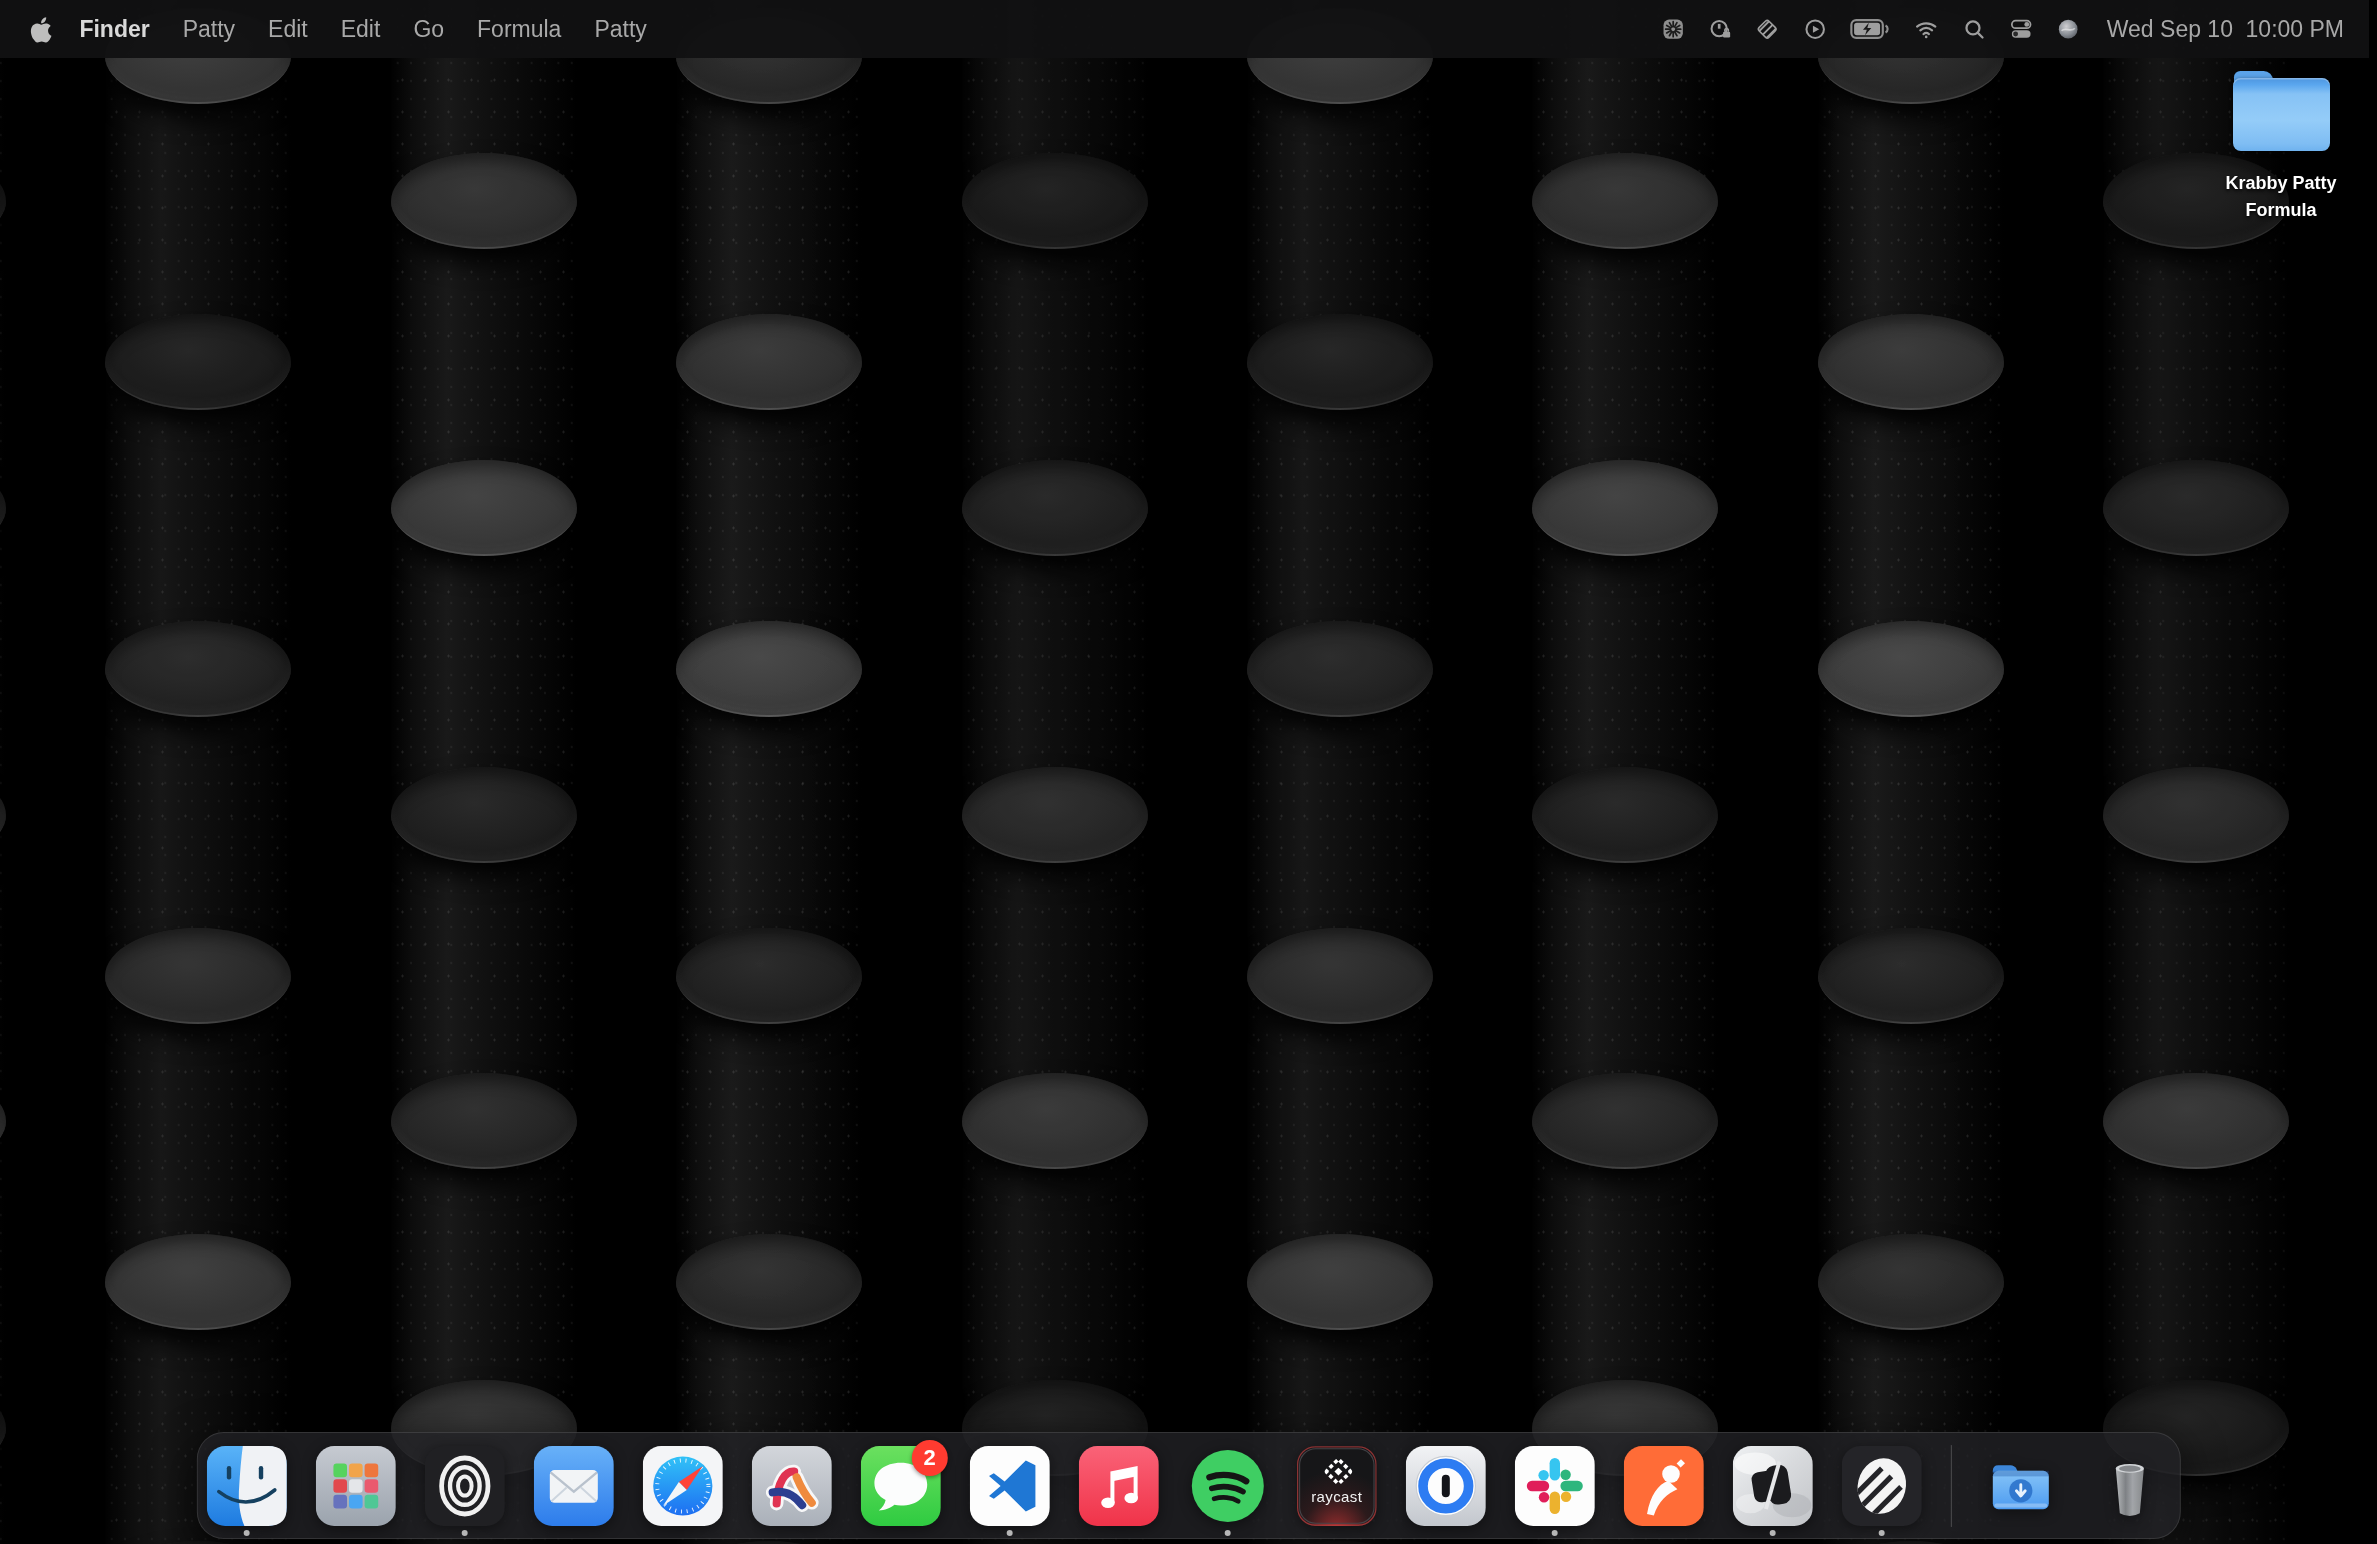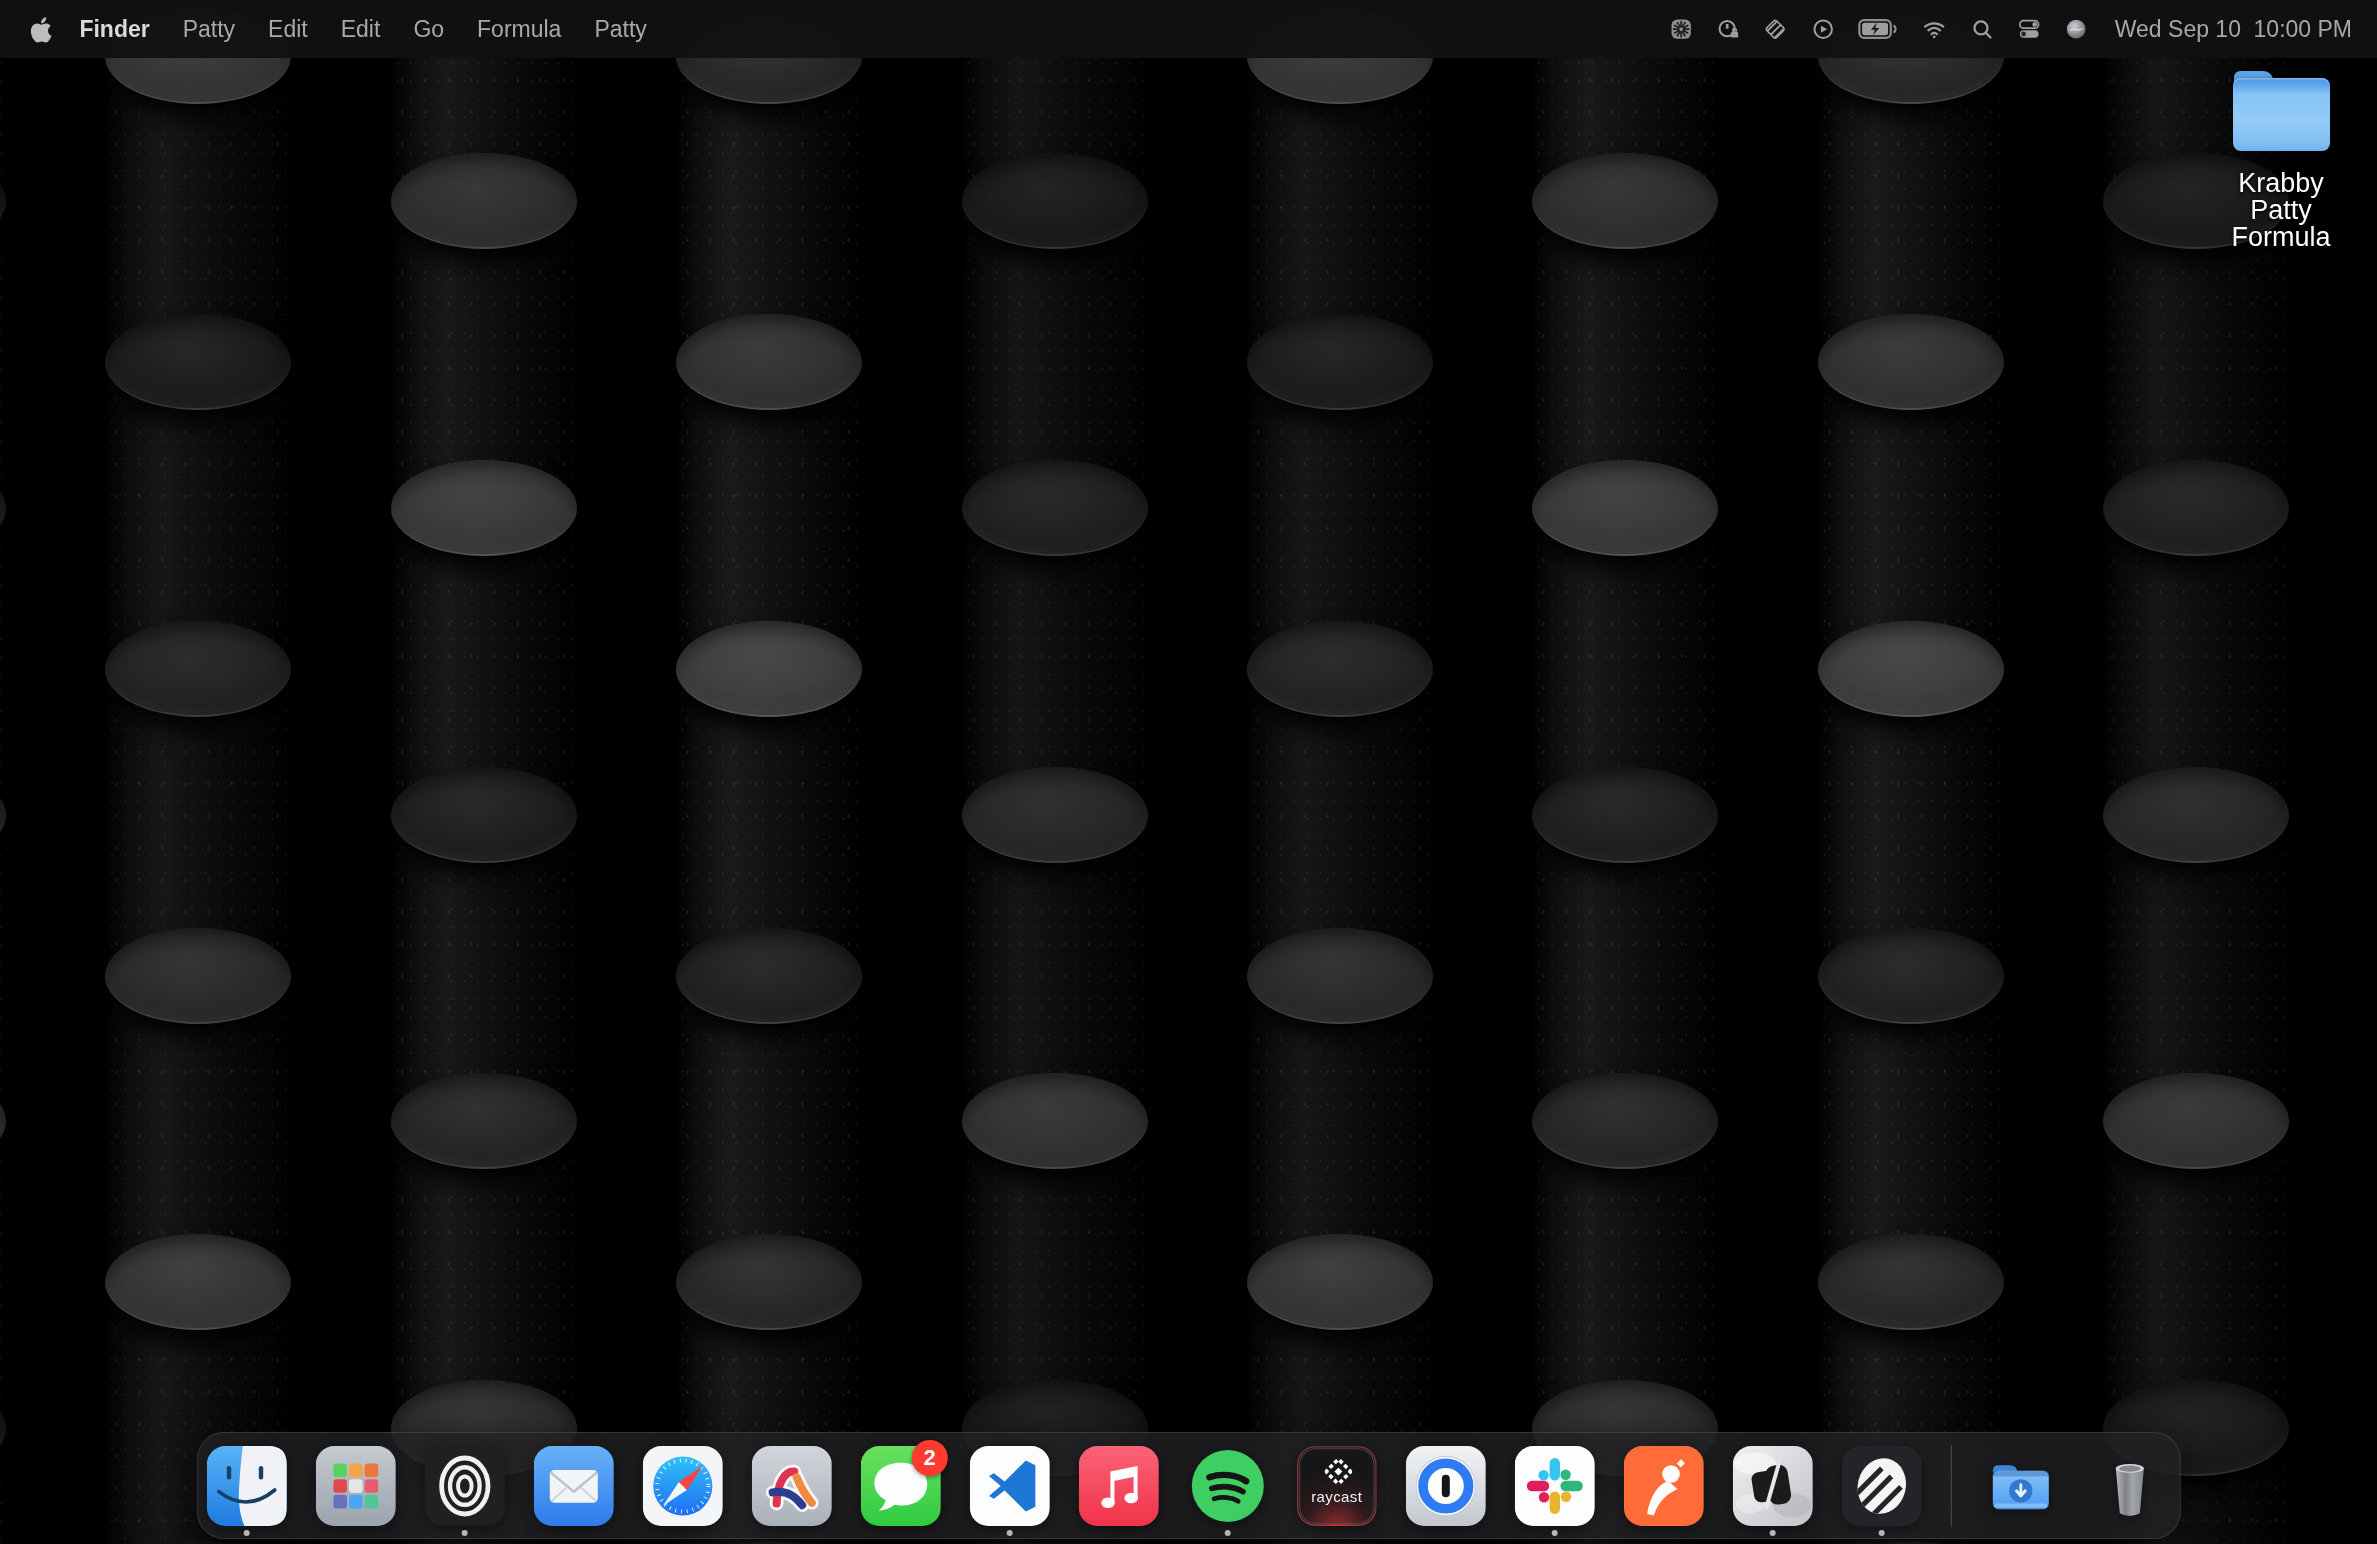--- a/index.html
+++ b/index.html
@@ -18,21 +18,21 @@
       linear-gradient(90deg,#010101 0%,#0d0d0d 12%,#191919 30%,#101010 52%,#080808 76%,#000 100%);
     background-size:23px 32px, 13.4px 18px, 100% 100%;
   }
   .wp-top{
     position:absolute;left:0;width:186px;height:94px;border-radius:50%;
     border-bottom:2.4px solid rgba(255,255,255,.13);
     box-shadow:0 14px 23.6px rgba(0,0,0,.92), inset 0 7.9px 14px rgba(0,0,0,.38), inset 0 -5.5px 9.4px rgba(255,255,255,.05);
   }
   
   #menubar{
-    position:absolute;top:0;left:0;right:0;height:58px;z-index:10;
+    position:absolute;top:0;left:0;right:8px;height:58px;z-index:10;
     background:var(--menubar-bg, rgba(17,17,18,.95));
     display:flex;align-items:center;padding:0 25px 0 28px;box-sizing:border-box;
   }
   .mb-left{display:flex;align-items:center;}
   .apple-wrap{width:27px;height:31px;margin-right:7.9px;display:flex;align-items:center;}
   .apple-wrap svg{width:27px;height:31px;}
   .mb-item{padding:0 16.5px;font-size:23px;color:#a9a9a9;line-height:58px;white-space:nowrap;}
   .mb-item.active{font-weight:bold;color:#d9d9d9;}
   .mb-right{margin-left:auto;display:flex;align-items:center;gap:23px;}
   .st-icon{display:flex;align-items:center;justify-content:center;}
@@ -40,22 +40,22 @@
   .st-icon.wide svg{width:41px;height:22px;}
   .mb-clock{display:flex;gap:12.6px;font-size:23px;color:#a8a8a8;margin-left:3.1px;white-space:nowrap;}
   
   .desktop-icon{position:absolute;left:2212px;top:71px;width:138px;z-index:3;
     display:flex;flex-direction:column;align-items:center;cursor:default;}
   .folder{position:relative;width:97px;height:80px;}
   .folder .tab{position:absolute;top:0;left:1.6px;width:39px;height:15.7px;border-radius:6.3px 9.4px 0 0;background:#5ba3e9;}
   .folder .fbody{position:absolute;top:7px;left:0;right:0;bottom:0;border-radius:7.9px;
     background:linear-gradient(180deg,#4e95de 0%,#5aa6ee 9%,#86c2f5 22%,#94ccf8 58%,#7fbdf3 90%,#6fb2ef 100%);
     box-shadow:inset 0 1.6px 0 rgba(255,255,255,.3), 0 1.6px 4.7px rgba(0,0,0,.5);}
-  .folder-label{margin-top:19px;width:138px;text-align:center;font-size:27px;line-height:27px;
-    font-weight:normal;color:#fff;text-shadow:0 1.6px 3.9px rgba(0,0,0,.95),0 0 1.6px rgba(0,0,0,.8);}
+  .folder-label{margin-top:19px;width:138px;text-align:center;font-size:18px;line-height:27px;
+    font-weight:bold;color:#fff;text-shadow:0 1.6px 3.9px rgba(0,0,0,.95),0 0 1.6px rgba(0,0,0,.8);}
   
   #dock{
     position:absolute;left:50%;transform:translateX(-50%);bottom:4.7px;height:107px;z-index:10;
     border-radius:27px;background:var(--dock-bg, rgba(34,34,37,.8));
     border:0.8px solid rgba(255,255,255,.11);
     box-shadow:0 12.6px 43px rgba(0,0,0,.65);
     display:flex;align-items:center;padding:0 9.4px;box-sizing:border-box;gap:29px;
   }
   .dock-item{position:relative;width:80px;height:80px;flex:none;cursor:pointer;}
   .dock-item svg{width:80px;height:80px;display:block;filter:drop-shadow(0 3.9px 7px rgba(0,0,0,.45));}

